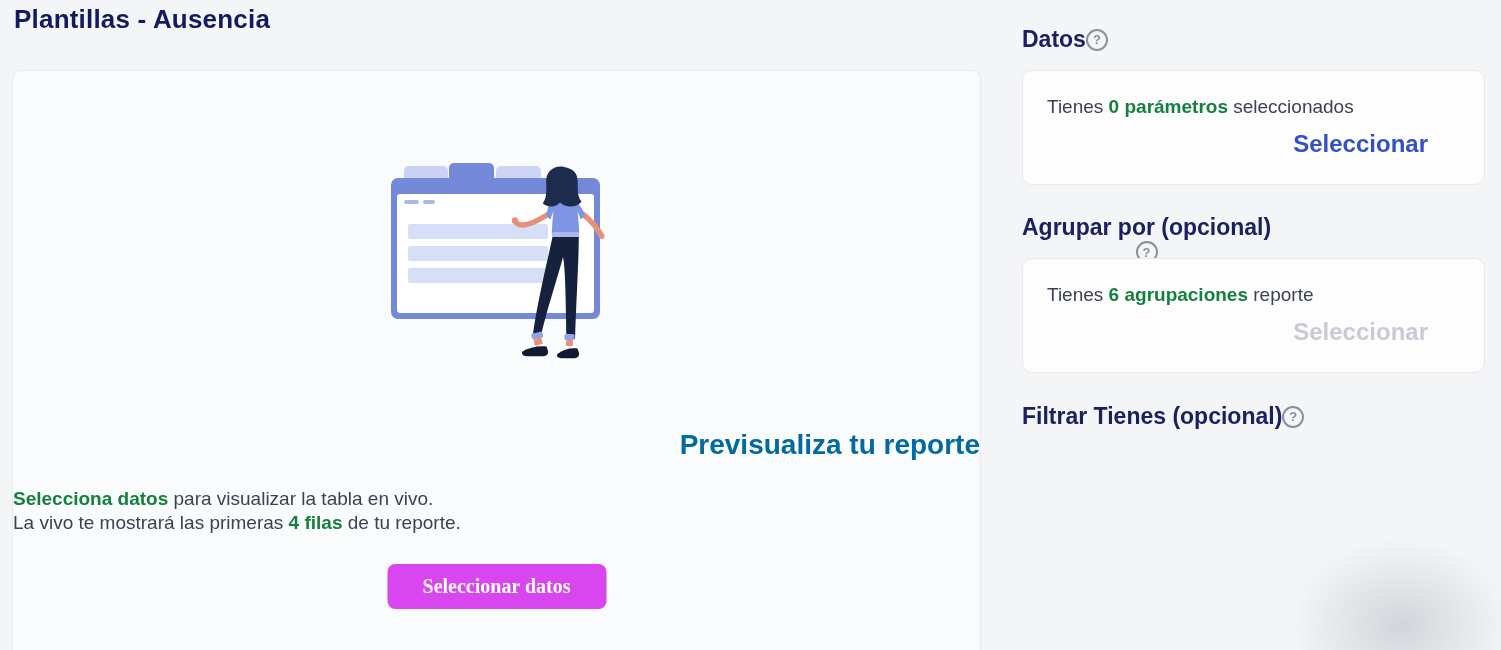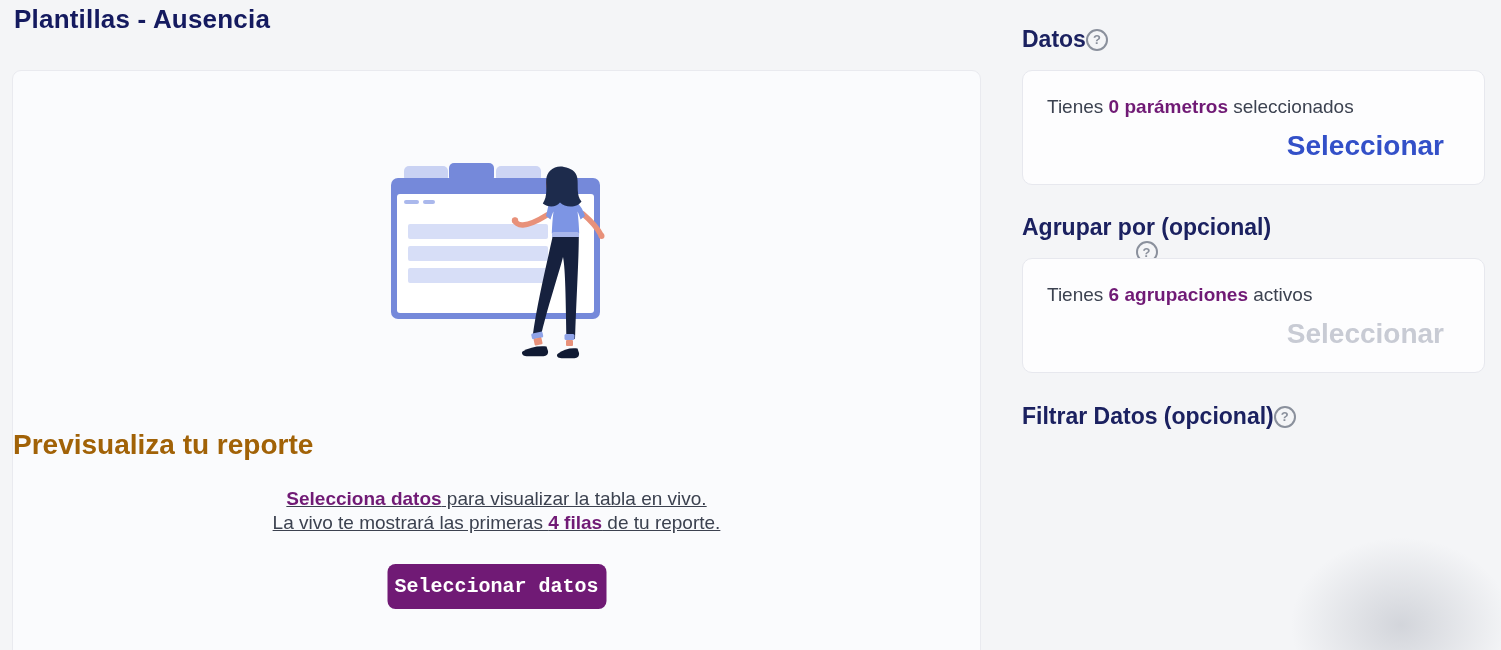--- a/index.html
+++ b/index.html
@@ -20,31 +20,31 @@
   }
 
   
   .preview-card {
     position:absolute; left:12px; top:70px; width:969px; height:860px;
     background:#fafbfd; border:1px solid #e9eaef; border-radius:9px;
   }
   .illus { position:absolute; left:358px; top:80px; width:260px; height:215px; }
   .preview-heading {
     position:absolute; top:358px; left:0; width:100%;
-    text-align:left; font-size:28px; font-weight:700; color:#a16207;
+    text-align:right; font-size:28px; font-weight:700; color:#0369a1;
   }
   .preview-desc {
     position:absolute; top:416px; left:0; width:100%;
-    text-align:center; font-size:19px; line-height:23.5px; color:#3c4250;text-decoration:underline;
+    text-align:left; font-size:19px; line-height:23.5px; color:#3c4250;
   }
-  .preview-desc b, .status b { font-weight:700; color:#701a75; }
+  .preview-desc b, .status b { font-weight:700; color:#15803d; }
   .primary-btn {
     position:absolute; top:493px; left:50%; transform:translateX(-50%);
     width:219px; height:45px; border:none; border-radius:8px;
-    background:#701a75; color:#ffffff; font-family:Liberation Mono, monospace;
+    background:#d946ef; color:#ffffff; font-family:Liberation Serif, serif;
     font-size:20px; font-weight:700; cursor:pointer;
   }
 
   
   .sidebar { position:absolute; left:1022px; top:0; width:463px; height:650px; }
   .side-heading {
     position:absolute; left:0; display:flex; align-items:center; gap:0;
     font-size:23px; font-weight:600; color:#1b2160;
   }
   .h-datos   { top:26px; }
@@ -62,22 +62,22 @@
   }
   .card-datos   { top:70px;  height:115px; }
   .card-agrupar { top:258px; height:115px; }
   .card-filtrar { top:447px; height:135px; }
   .status {
     position:absolute; left:24px; top:25px;
     font-size:19px; color:#3c4250; white-space:nowrap;
   }
   .card-filtrar .status { left:84px; top:27px; }
   .select-link {
-    position:absolute; right:40px; top:59px;
-    font-size:28px; font-weight:600; color:#3350c8;
+    position:absolute; right:56px; top:59px;
+    font-size:24px; font-weight:600; color:#3350c8;
     text-decoration:none; cursor:pointer;
   }
   .select-link.disabled { color:#c8cbd4; cursor:default; }
   .card-filtrar .select-link { top:79px; }
   .filter-btn {
     position:absolute; left:24px; top:21px; width:48px; height:48px;
     background:#fdfdfe; border:1px solid #3a53c4; border-radius:9px;
     display:flex; align-items:center; justify-content:center; cursor:pointer;
   }
 
@@ -161,25 +161,25 @@
     <div class="side-card card-datos">
       <p class="status"><span>Tienes </span><b>0 parámetros</b><span> seleccionados</span></p>
       <a class="select-link">Seleccionar</a>
     </div>
 
     <div class="side-heading h-agrupar">
       <span>Agrupar por (opcional)</span>
       <span class="help">?</span>
     </div>
     <div class="side-card card-agrupar">
-      <p class="status"><span>Tienes </span><b>6 agrupaciones</b><span> activos</span></p>
+      <p class="status"><span>Tienes </span><b>6 agrupaciones</b><span> reporte</span></p>
       <a class="select-link disabled" aria-disabled="true">Seleccionar</a>
     </div>
 
     <div class="side-heading h-filtrar">
-      <span>Filtrar Datos (opcional)</span>
+      <span>Filtrar Tienes (opcional)</span>
       <span class="help">?</span>
     </div>
 
   </aside>
 
   <div class="corner-shadow"></div>
 </div>
 
 </body></html>

